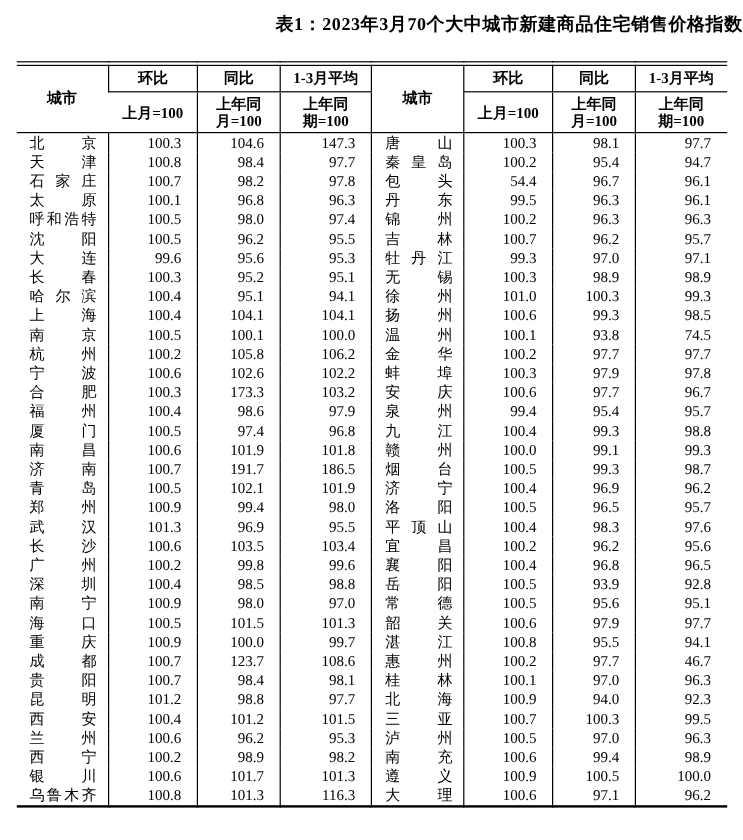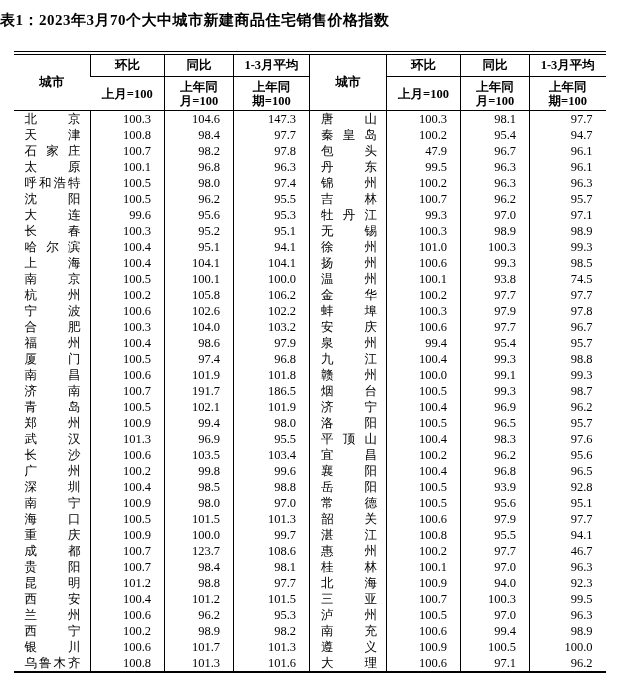--- a/index.html
+++ b/index.html
@@ -6,21 +6,21 @@
     margin: 0;
     padding: 0;
     background: #ffffff;
     width: 619px;
     height: 700px;
     overflow: hidden;
     font-family: "Liberation Serif", "DejaVu Serif", serif;
     color: #000;
   }
   .page-title {
-    text-align: left;
+    text-align: right;
     font-weight: bold;
     font-size: 15px;
     padding-top: 11px;
     letter-spacing: 0.5px;
   }
   table.price-table {
     border-collapse: collapse;
     table-layout: fixed;
     width: 592px;
     margin: 21px auto 0 auto;
@@ -134,21 +134,21 @@
       <tr>
         <td class="city">
           <span class="city-name">石家庄</span>
         </td>
         <td class="num">100.7</td>
         <td class="num">98.2</td>
         <td class="num">97.8</td>
         <td class="city">
           <span class="city-name">包头</span>
         </td>
-        <td class="num">47.9</td>
+        <td class="num">54.4</td>
         <td class="num">96.7</td>
         <td class="num">96.1</td>
       </tr>
       <tr>
         <td class="city">
           <span class="city-name">太原</span>
         </td>
         <td class="num">100.1</td>
         <td class="num">96.8</td>
         <td class="num">96.3</td>
@@ -283,21 +283,21 @@
         </td>
         <td class="num">100.3</td>
         <td class="num">97.9</td>
         <td class="num">97.8</td>
       </tr>
       <tr>
         <td class="city">
           <span class="city-name">合肥</span>
         </td>
         <td class="num">100.3</td>
-        <td class="num">104.0</td>
+        <td class="num">173.3</td>
         <td class="num">103.2</td>
         <td class="city">
           <span class="city-name">安庆</span>
         </td>
         <td class="num">100.6</td>
         <td class="num">97.7</td>
         <td class="num">96.7</td>
       </tr>
       <tr>
         <td class="city">
@@ -578,21 +578,21 @@
         <td class="num">100.9</td>
         <td class="num">100.5</td>
         <td class="num">100.0</td>
       </tr>
       <tr>
         <td class="city">
           <span class="city-name">乌鲁木齐</span>
         </td>
         <td class="num">100.8</td>
         <td class="num">101.3</td>
-        <td class="num">101.6</td>
+        <td class="num">116.3</td>
         <td class="city">
           <span class="city-name">大理</span>
         </td>
         <td class="num">100.6</td>
         <td class="num">97.1</td>
         <td class="num">96.2</td>
       </tr>
     </tbody>
 </table>
 

